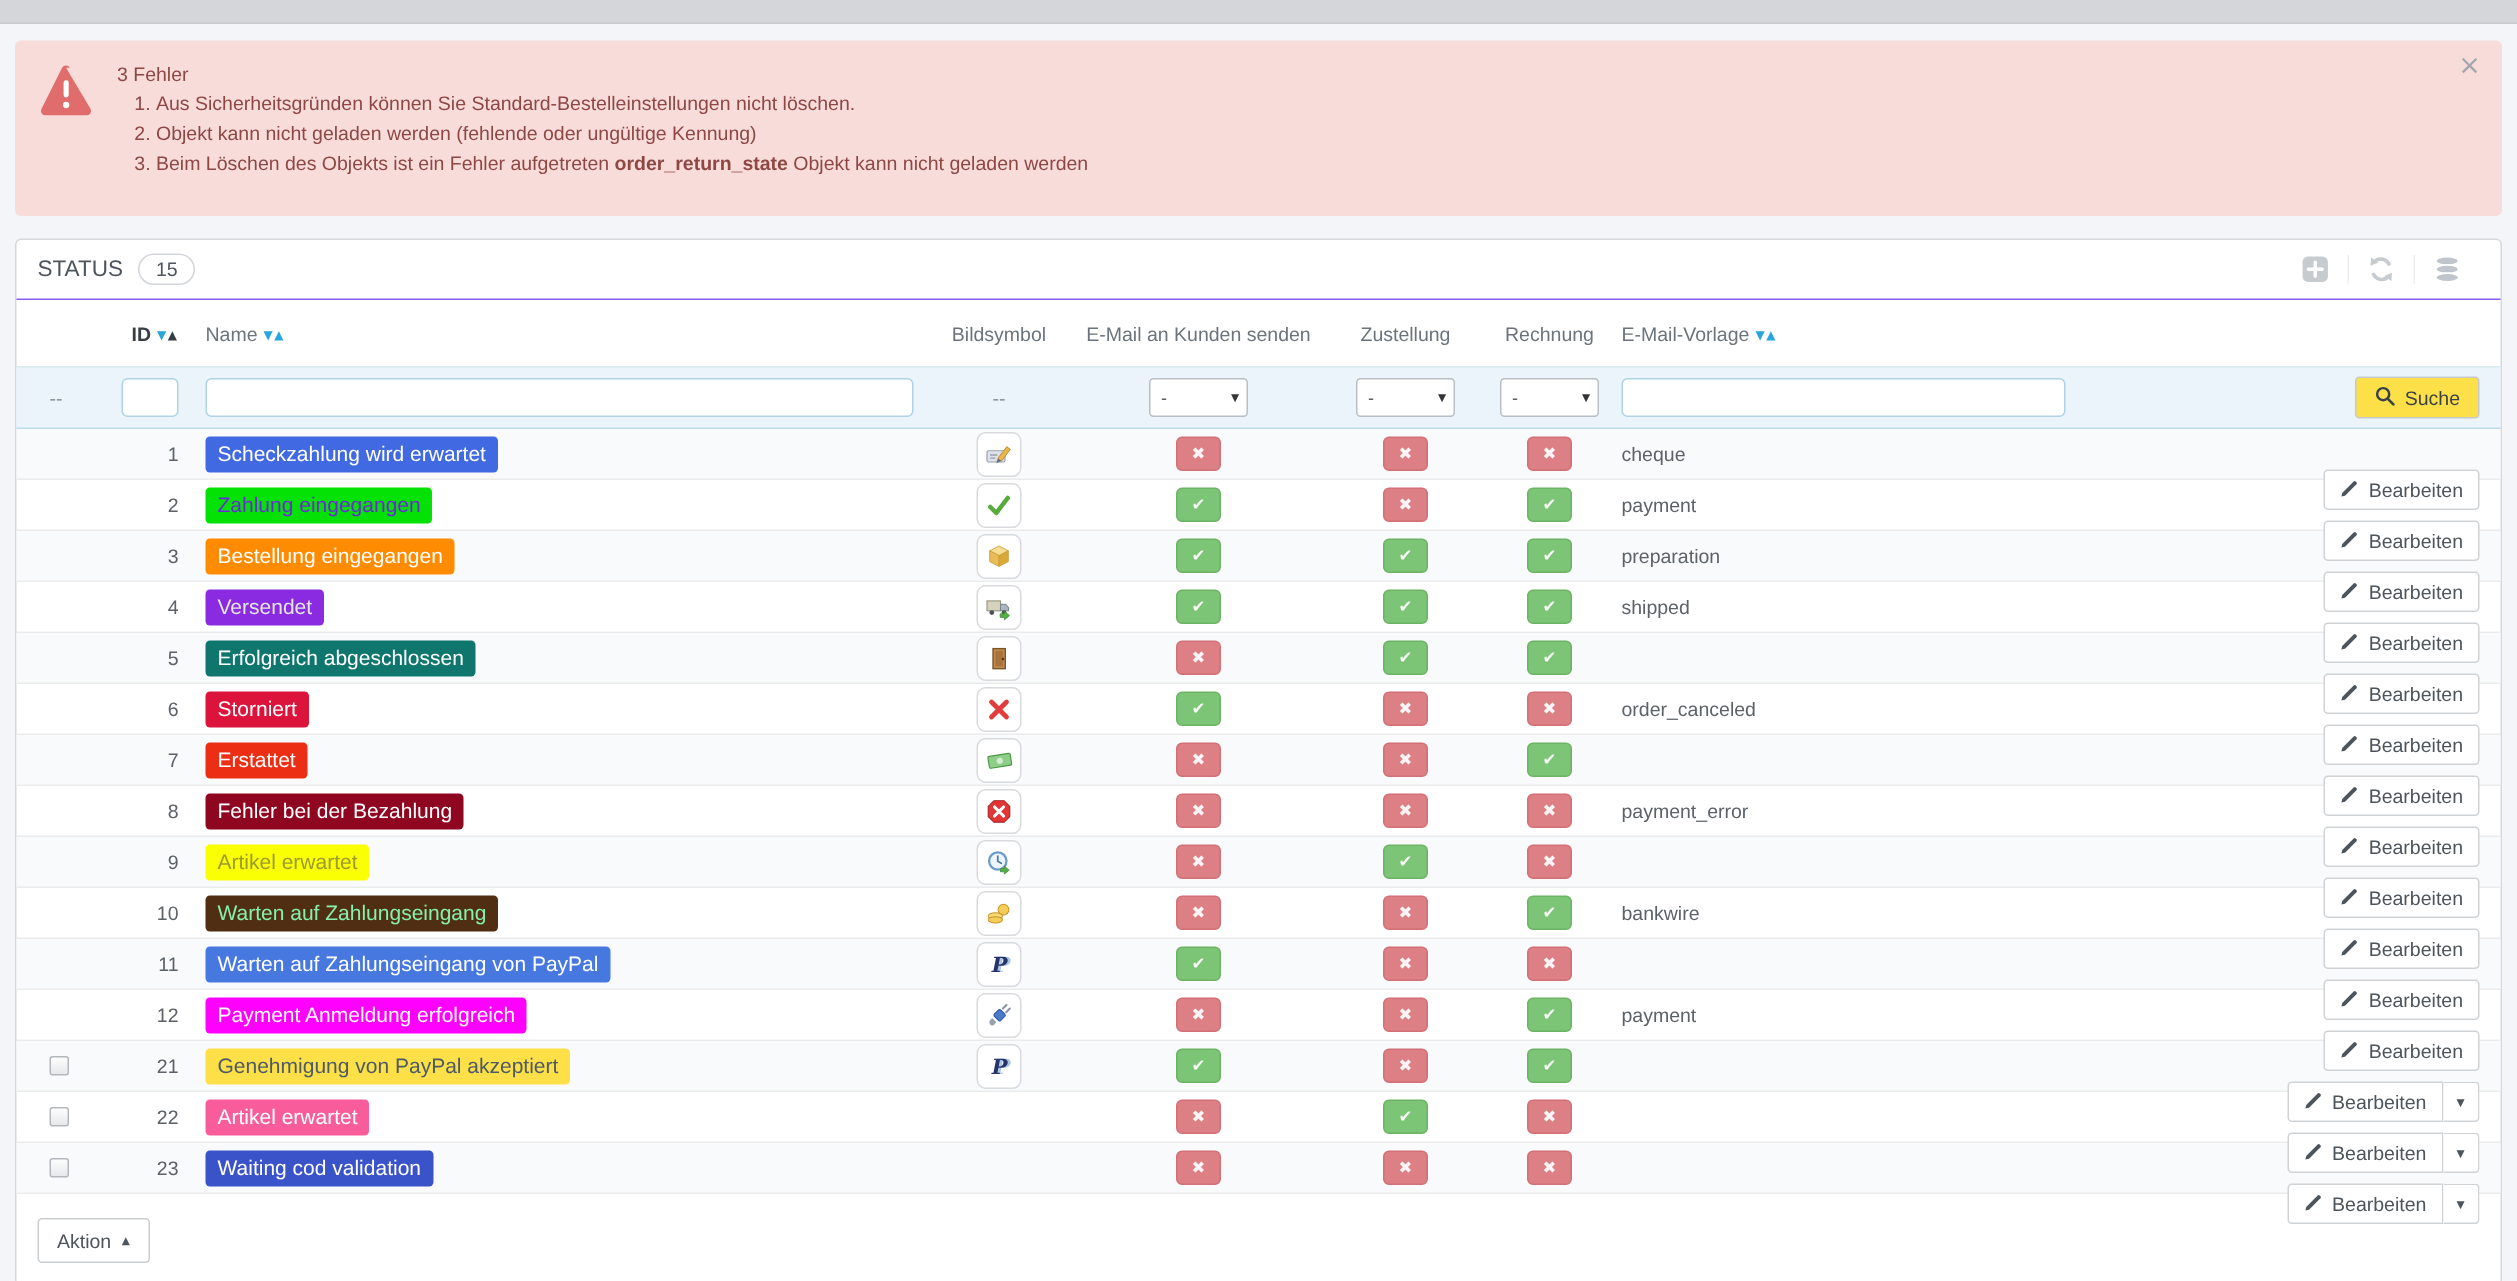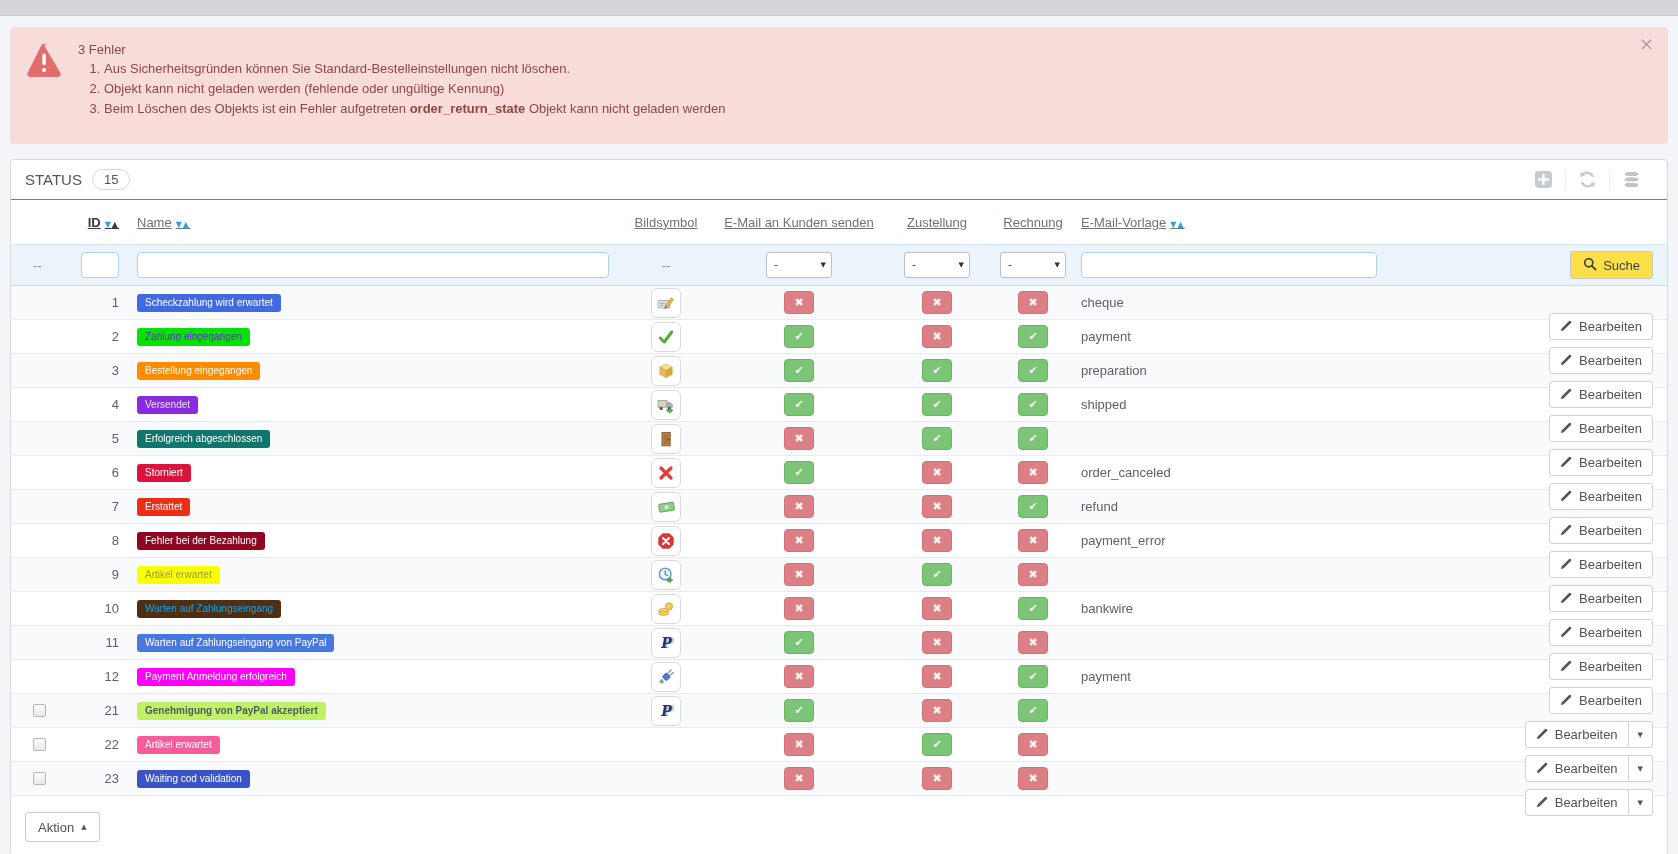--- a/index.html
+++ b/index.html
@@ -51,21 +51,21 @@
   .c-id      { width:64px;  justify-content:flex-end; padding-right:14px; color:#5c6268; }
   .c-name    { width:490px; padding-left:4px; }
   .c-icon    { width:86px;  justify-content:center; }
   .c-email   { width:180px; justify-content:center; }
   .c-zust    { width:96px;  justify-content:center; }
   .c-rech    { width:96px;  justify-content:center; }
   .c-vorlage { width:310px; color:#5c6268; }
   .c-act     { flex:1; justify-content:flex-end; padding-right:14px; }
 
   .thead { display:flex; height:44px; align-items:center; }
-  .th { color:#6b747c; white-space:nowrap;text-decoration:underline; }
+  .th { color:#6b747c; white-space:nowrap; }
   .th-strong { font-weight:700; color:#383d43; }
   .carets { margin-left:4px; letter-spacing:1px; cursor:pointer; font-family:"DejaVu Sans",sans-serif; }
   .caret-sm { font-size:8px; }
   .blue { color:#27a5dc; }
   .dark { color:#383d43; }
 
   .tfilter {
     display:flex; height:42px; align-items:center;
     background:#eaf4fa; border-top:1px solid #d6e9f2; border-bottom:1px solid #badcec;
   }
@@ -88,21 +88,21 @@
     pointer-events:none; font-family:"DejaVu Sans",sans-serif;
   }
   .search-btn {
     display:inline-flex; align-items:center; gap:6px; height:28px; padding:0 12px;
     background:#fde047; border:1px solid #c5c9cc; border-radius:3px;
     color:#3a4149; font-size:13px; cursor:pointer; font-family:inherit;
   }
 
   .trow { display:flex; height:34px; align-items:center; border-bottom:1px solid #ebebeb; cursor:pointer; }
   .trow.odd { background:#f8fafb; }
-  .badge { display:inline-block; padding:3px 8px; border-radius:3px; font-size:10px; line-height:1.25; white-space:nowrap; }
+  .badge { display:inline-block; padding:3px 8px; border-radius:3px; font-size:14px; line-height:1.25; white-space:nowrap; }
   .icon-box {
     width:30px; height:30px; border:1px solid #d8dadd; border-radius:6px; background:#fff;
     display:flex; align-items:center; justify-content:center;
   }
   .mark {
     width:30px; height:23px; border-radius:4px;
     display:flex; align-items:center; justify-content:center;
     font-size:11px; font-weight:700; color:rgba(255,255,255,.92);
     font-family:"DejaVu Sans",sans-serif;
   }
@@ -490,21 +490,20 @@
         </div>
         <div class="cell c-email">
           <span class="mark mark-no">✖</span>
         </div>
         <div class="cell c-zust">
           <span class="mark mark-no">✖</span>
         </div>
         <div class="cell c-rech">
           <span class="mark mark-yes">✔</span>
         </div>
-        <div class="cell c-vorlage">refund</div>
         <div class="cell c-act">
           <span class="btn-group">
             <button class="btn">
               <span><svg width="13" height="13" viewBox="0 0 14 14">
                   <path d="M1 13 L3.6 12.4 L11.8 4.2 A1.1 1.1 0 0 0 11.8 2.7 L11.3 2.2 A1.1 1.1 0 0 0 9.8 2.2 L1.6 10.4 Z" fill="#4c545c"></path>
                 </svg></span>
               <span>Bearbeiten</span>
             </button>
           </span>
         </div>
@@ -577,21 +576,21 @@
                 </svg></span>
               <span>Bearbeiten</span>
             </button>
           </span>
         </div>
       </div>
       <div class="trow">
         <div class="cell c-check"></div>
         <div class="cell c-id">10</div>
         <div class="cell c-name">
-          <span class="badge" style="background: rgb(79, 46, 19); color: #0ea5e9;">Warten auf Zahlungseingang</span>
+          <span class="badge" style="background: rgb(79, 46, 19); color: #86efac;">Warten auf Zahlungseingang</span>
         </div>
         <div class="cell c-icon">
           <span class="icon-box">
             <svg width="18" height="18" viewBox="0 0 18 18">
               <circle cx="12" cy="6.4" r="3.6" fill="#f3cd55" stroke="#c9952b" stroke-width=".7"></circle>
               <ellipse cx="6.6" cy="10.6" rx="4.8" ry="2.1" fill="#f7da77" stroke="#c9952b" stroke-width=".7"></ellipse>
               <ellipse cx="6.6" cy="13.2" rx="4.8" ry="2.1" fill="#f3cd55" stroke="#c9952b" stroke-width=".7"></ellipse>
             </svg>
           </span>
         </div>
@@ -686,21 +685,21 @@
             </button>
           </span>
         </div>
       </div>
       <div class="trow odd">
         <div class="cell c-check">
           <span class="checkbox"></span>
         </div>
         <div class="cell c-id">21</div>
         <div class="cell c-name">
-          <span class="badge" style="background: #bef264; color: rgb(78, 90, 102); font-weight: bold;">Genehmigung von PayPal akzeptiert</span>
+          <span class="badge" style="background: #fde047; color: rgb(78, 90, 102);">Genehmigung von PayPal akzeptiert</span>
         </div>
         <div class="cell c-icon">
           <span class="icon-box">
             <svg width="18" height="18" viewBox="0 0 18 18">
               <text x="6.2" y="14" font-size="14" font-weight="bold" font-style="italic" fill="#a9c6e6" font-family="DejaVu Serif,serif">P</text>
               <text x="4.2" y="14" font-size="14" font-weight="bold" font-style="italic" fill="#27346a" font-family="DejaVu Serif,serif">P</text>
             </svg>
           </span>
         </div>
         <div class="cell c-email">

